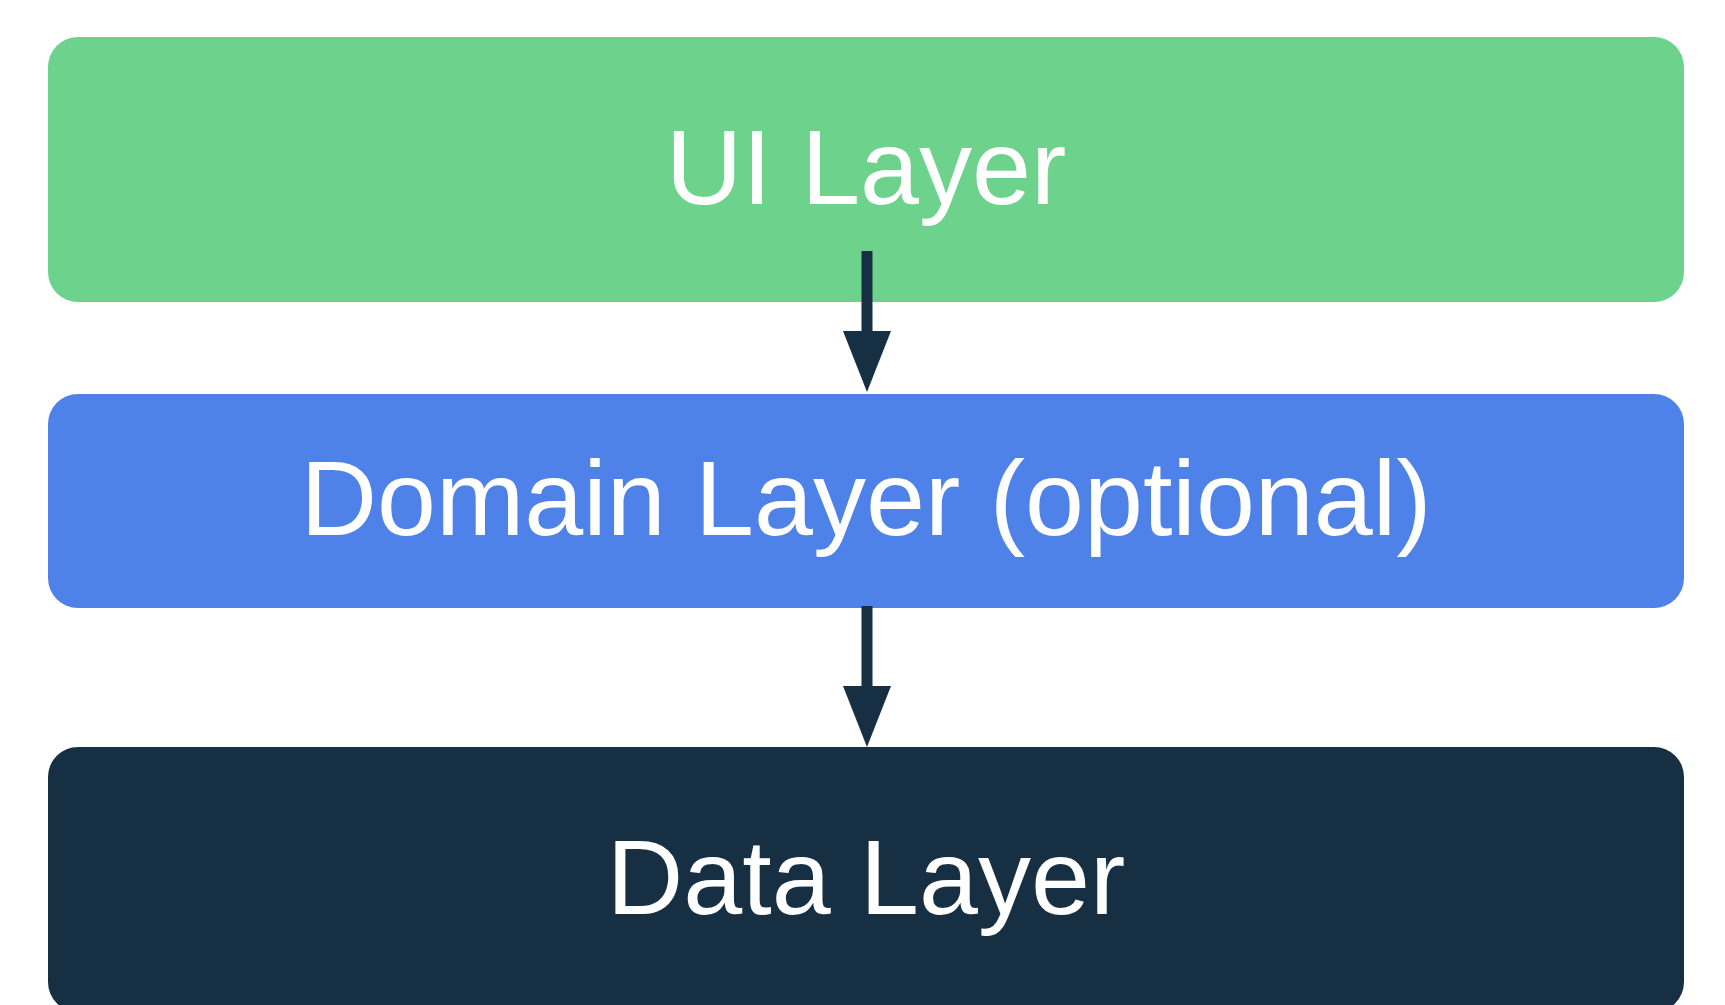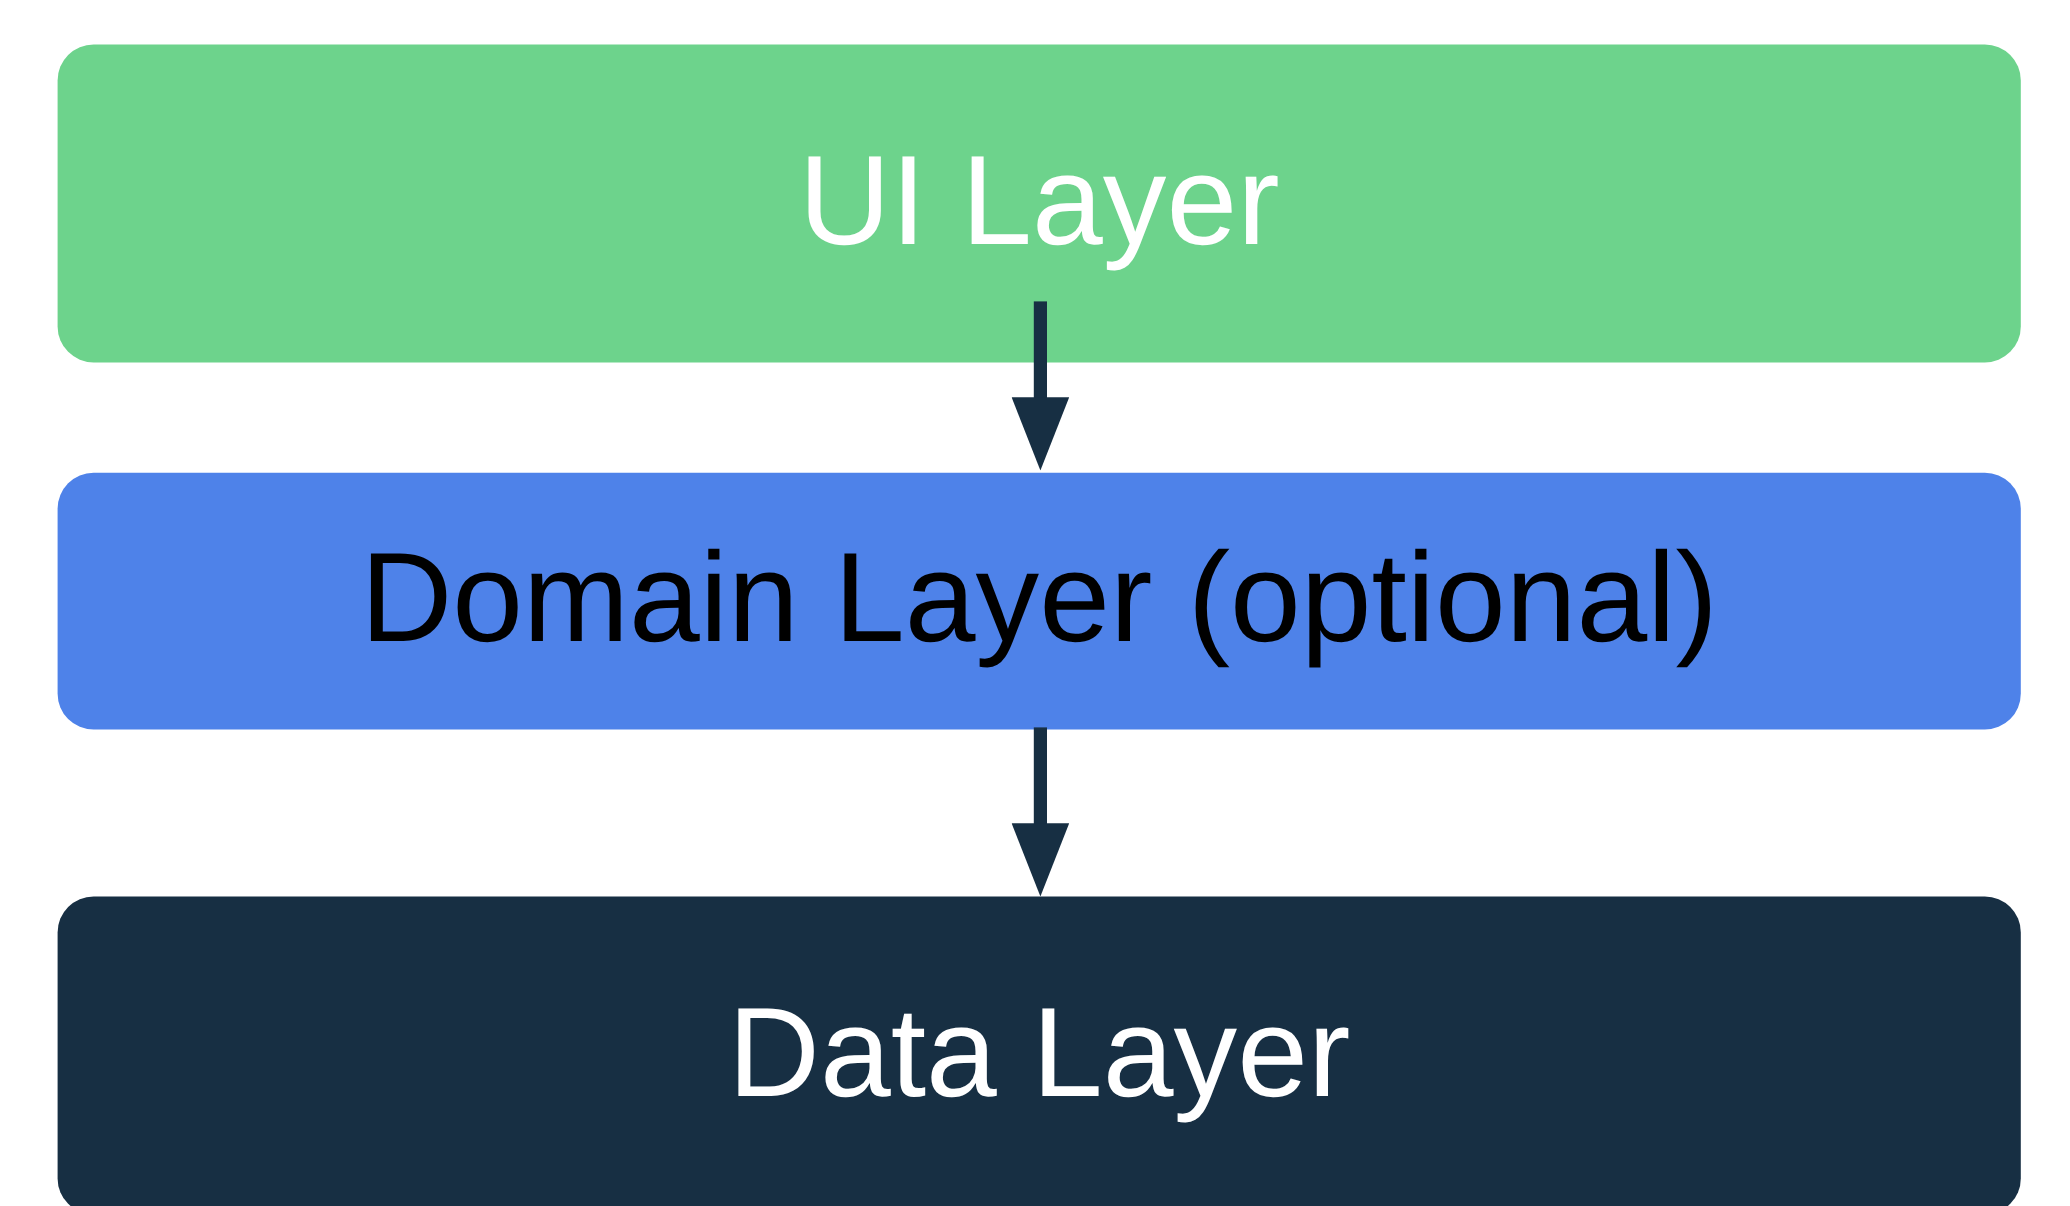--- a/index.html
+++ b/index.html
@@ -56,21 +56,21 @@
   </div>
 
   <div class="down-arrow" id="arrow-ui-domain" style="color: rgb(23, 47, 67);">
     <svg width="48" height="141" viewBox="0 0 48 141" aria-hidden="true">
       <rect x="18.5" y="0" width="11" height="86" fill="currentColor"></rect>
       <polygon points="0,80 48,80 24,141" fill="currentColor"></polygon>
     </svg>
   </div>
 
   <div class="layer-box" id="layer-domain" style="background-color: rgb(78, 130, 233);">
-    <span class="layer-label" style="color: #000000;">Domain Layer (optional)</span>
+    <span class="layer-label" style="color: #ffffff;">Domain Layer (optional)</span>
   </div>
 
   <div class="down-arrow" id="arrow-domain-data" style="color: rgb(23, 47, 67);">
     <svg width="48" height="141" viewBox="0 0 48 141" aria-hidden="true">
       <rect x="18.5" y="0" width="11" height="86" fill="currentColor"></rect>
       <polygon points="0,80 48,80 24,141" fill="currentColor"></polygon>
     </svg>
   </div>
 
   <div class="layer-box" id="layer-data" style="background-color: rgb(23, 47, 67);">

